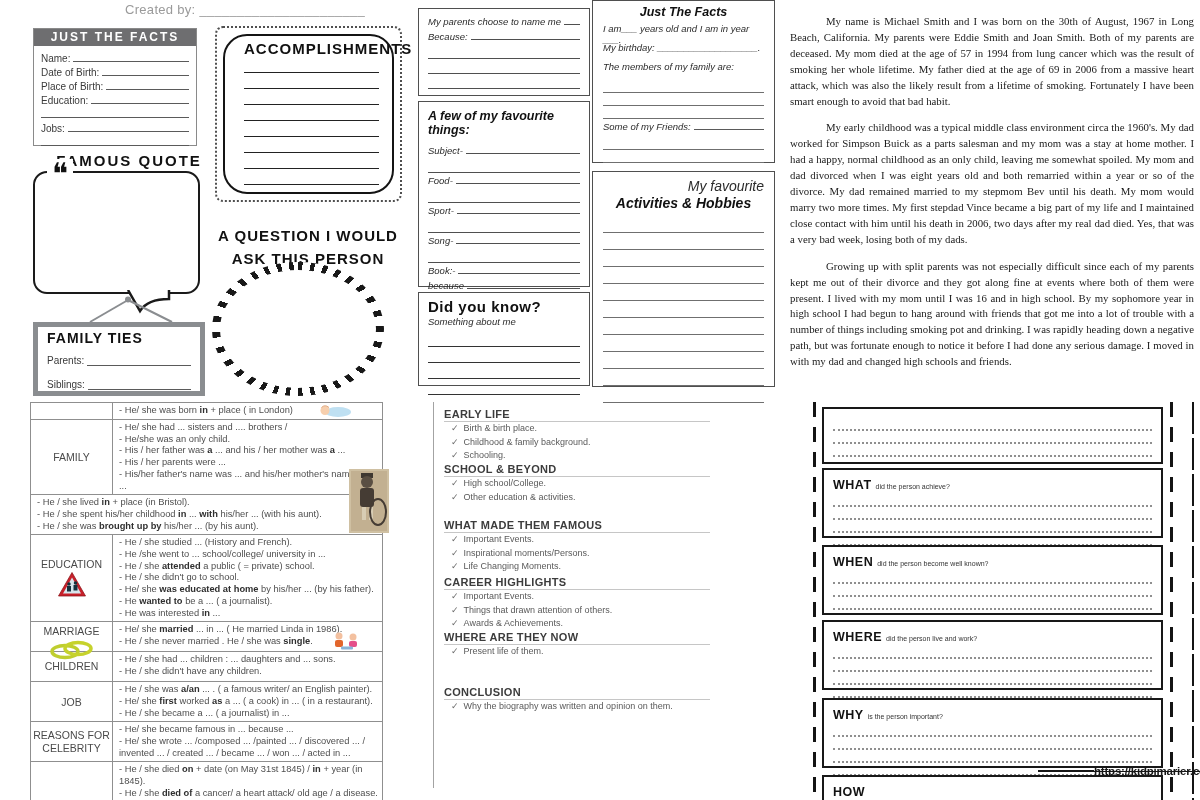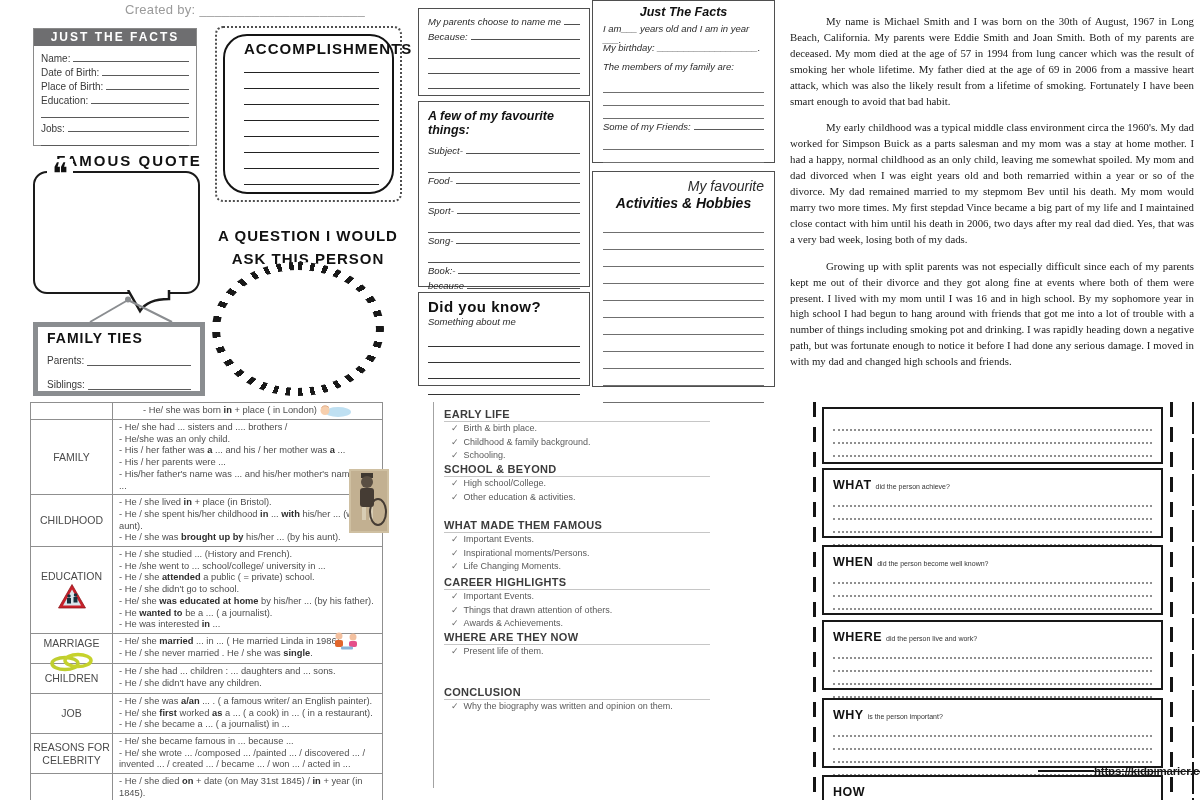--- a/index.html
+++ b/index.html
@@ -302,44 +302,41 @@
   </section>
 
   <section class="panelD">
     <p>My name is Michael Smith and I was born on the 30th of August, 1967 in Long Beach, California.  My parents were Eddie Smith and Joan Smith.  Both of my parents are deceased.  My mom died at the age of 57 in 1994 from lung cancer which was the result of smoking her whole lifetime.  My father died at the age of 69 in 2006 from a massive heart attack, which was also the likely result from a lifetime of smoking.  Fortunately I have been smart enough to avoid that bad habit.</p>
     <p>My early childhood was a typical middle class environment circa the 1960's.  My dad worked for Simpson Buick as a parts salesman and my mom was a stay at home mother.  I had a happy, normal childhood as an only child, leaving me somewhat spoiled.  My mom and dad divorced when I was eight years old and both remarried within a year or so of the divorce.  My dad remained married to my stepmom Bev until his death.  My mom would marry two more times.  My first stepdad Vince became a big part of my life and I maintained close contact with him until his death in 2006, two days after my real dad died.  Yes, that was a very bad week, losing both of my dads.</p>
     <p>Growing up with split parents was not especially difficult since each of my parents kept me out of their divorce and they got along fine at events where both of them were present.  I lived with my mom until I was 16 and in high school.  By my sophomore year in high school I had begun to hang around with friends that got me into a lot of trouble with a number of things including smoking pot and drinking.  I was rapidly heading down a negative path, but was fortunate enough to notice it before I had done any serious damage.  I moved in with my dad and changed high schools and friends.</p>
   </section>
 
   <section class="panelE">
     <div>
-        <div class="trow" style="min-height: 16px; gap: 24px;">
+        <div class="trow" style="min-height: 16px;">
           <div class="tlabel">
             <div></div>
           </div>
           <div class="tcell">
             <div class="tline">- He/ she was born <b>in</b> + place   ( in London)</div>
           </div>
         </div>
         <div class="trow" style="min-height: 60px;">
           <div class="tlabel">
             <div>FAMILY</div>
           </div>
           <div class="tcell">
             <div class="tline">- He/ she had ... sisters and .... brothers /</div>
             <div class="tline">- He/she was an only child.</div>
             <div class="tline">- His / her father was <b>a</b> ... and his / her mother was <b>a</b> ...</div>
             <div class="tline">- His / her parents were ...</div>
             <div class="tline">- His/her father's name was ... and his/her mother's name was ...</div>
           </div>
         </div>
         <div class="trow" style="min-height: 40px;">
-          <div class="tlabel">
-            <div>CHILDHOOD</div>
-          </div>
           <div class="tcell">
             <div class="tline">- He / she lived <b>in</b>  + place (in Bristol).</div>
             <div class="tline">- He / she spent his/her childhood <b>in</b> ...   <b>with</b> his/her ... (with his aunt).</div>
             <div class="tline">- He / she was <b>brought up by</b> his/her ... (by his aunt).</div>
           </div>
         </div>
         <div class="trow" style="min-height: 80px;">
           <div class="tlabel">
             <div>EDUCATION</div>
             <span class="icon"><svg width="30" height="27" viewBox="0 0 60 54">

